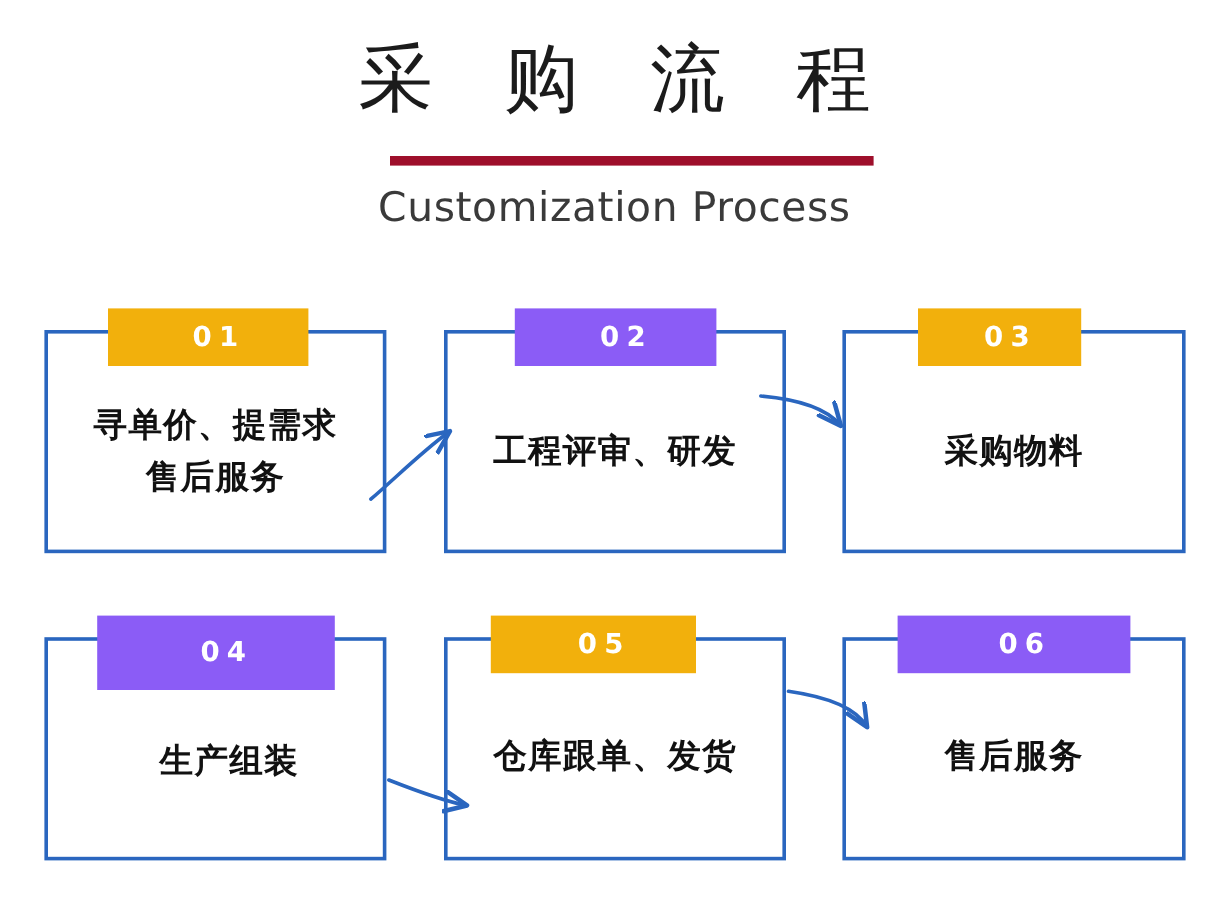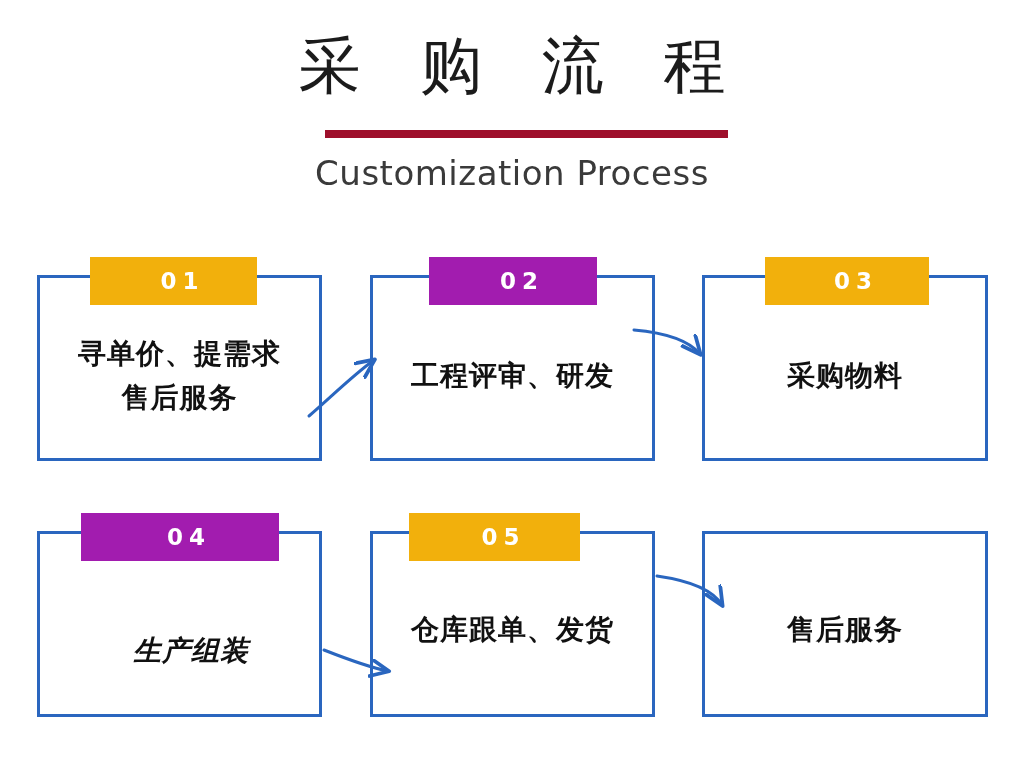--- a/index.html
+++ b/index.html
@@ -84,21 +84,21 @@
     justify-content: center;
     color: #ffffff;
     font-family: "DejaVu Sans", "Liberation Sans", sans-serif;
     font-size: 23px;
     font-weight: 700;
     letter-spacing: 6px;
     text-indent: 6px;
     padding-left: 12px;
   }
   .tab-orange { background: #f2b00c; }
-  .tab-blue   { background: #a21caf; }
+  .tab-blue   { background: #8b5cf6; }
 
   .step-label {
     position: absolute;
     box-sizing: border-box;
     display: flex;
     align-items: center;
     justify-content: center;
     text-align: center;
     font-family: "DejaVu Sans", "Liberation Sans", sans-serif;
     font-size: 28px;
@@ -115,32 +115,32 @@
   #box-2 { left: 370px; top: 275px; width: 285px; height: 186px; }
   #box-3 { left: 702px; top: 275px; width: 286px; height: 186px; }
   
   #box-4 { left: 37px;  top: 531px; width: 285px; height: 186px; }
   #box-5 { left: 370px; top: 531px; width: 285px; height: 186px; }
   #box-6 { left: 702px; top: 531px; width: 286px; height: 186px; }
 
   
   #tab-1 { left: 90px;  top: 257px; width: 167px; height: 48px; }
   #tab-2 { left: 429px; top: 257px; width: 168px; height: 48px; }
-  #tab-3 { left: 765px; top: 257px; width: 164px; height: 48px; }
+  #tab-3 { left: 765px; top: 257px; width: 136px; height: 48px; }
   
-  #tab-4 { left: 81px;  top: 513px; width: 198px; height: 48px; }
+  #tab-4 { left: 81px;  top: 513px; width: 198px; height: 62px; }
   #tab-5 { left: 409px; top: 513px; width: 171px; height: 48px; }
   #tab-6 { left: 748px; top: 513px; width: 194px; height: 48px; }
 
   
   #label-1 { left: 37px;  top: 330px; width: 285px; height: 92px; }
   #label-2 { left: 370px; top: 352px; width: 285px; height: 48px; }
   #label-3 { left: 702px; top: 352px; width: 286px; height: 48px; }
   
-  #label-4 { left: 37px;  top: 627px; width: 308px; height: 48px; font-style: italic; }
+  #label-4 { left: 37px;  top: 610px; width: 308px; height: 48px; }
   #label-5 { left: 370px; top: 606px; width: 285px; height: 48px; }
   #label-6 { left: 702px; top: 606px; width: 286px; height: 48px; }
 
   #arrows {
     position: absolute;
     left: 0;
     top: 0;
     width: 1024px;
     height: 768px;
     pointer-events: none;
@@ -162,20 +162,21 @@
   <div class="step-box" id="box-3"></div>
   <div class="step-box" id="box-4"></div>
   <div class="step-box" id="box-5"></div>
   <div class="step-box" id="box-6"></div>
 
   <div class="step-tab tab-orange" id="tab-1">01</div>
   <div class="step-tab tab-blue" id="tab-2">02</div>
   <div class="step-tab tab-orange" id="tab-3">03</div>
   <div class="step-tab tab-blue" id="tab-4">04</div>
   <div class="step-tab tab-orange" id="tab-5">05</div>
+  <div class="step-tab tab-blue" id="tab-6">06</div>
 
   <div class="step-label" id="label-1">寻单价、提需求
 售后服务</div>
   <div class="step-label" id="label-2">工程评审、研发</div>
   <div class="step-label" id="label-3">采购物料</div>
   <div class="step-label" id="label-4">生产组装</div>
   <div class="step-label" id="label-5">仓库跟单、发货</div>
   <div class="step-label" id="label-6">售后服务</div>
 
   <svg id="arrows" viewBox="0 0 1024 768">

